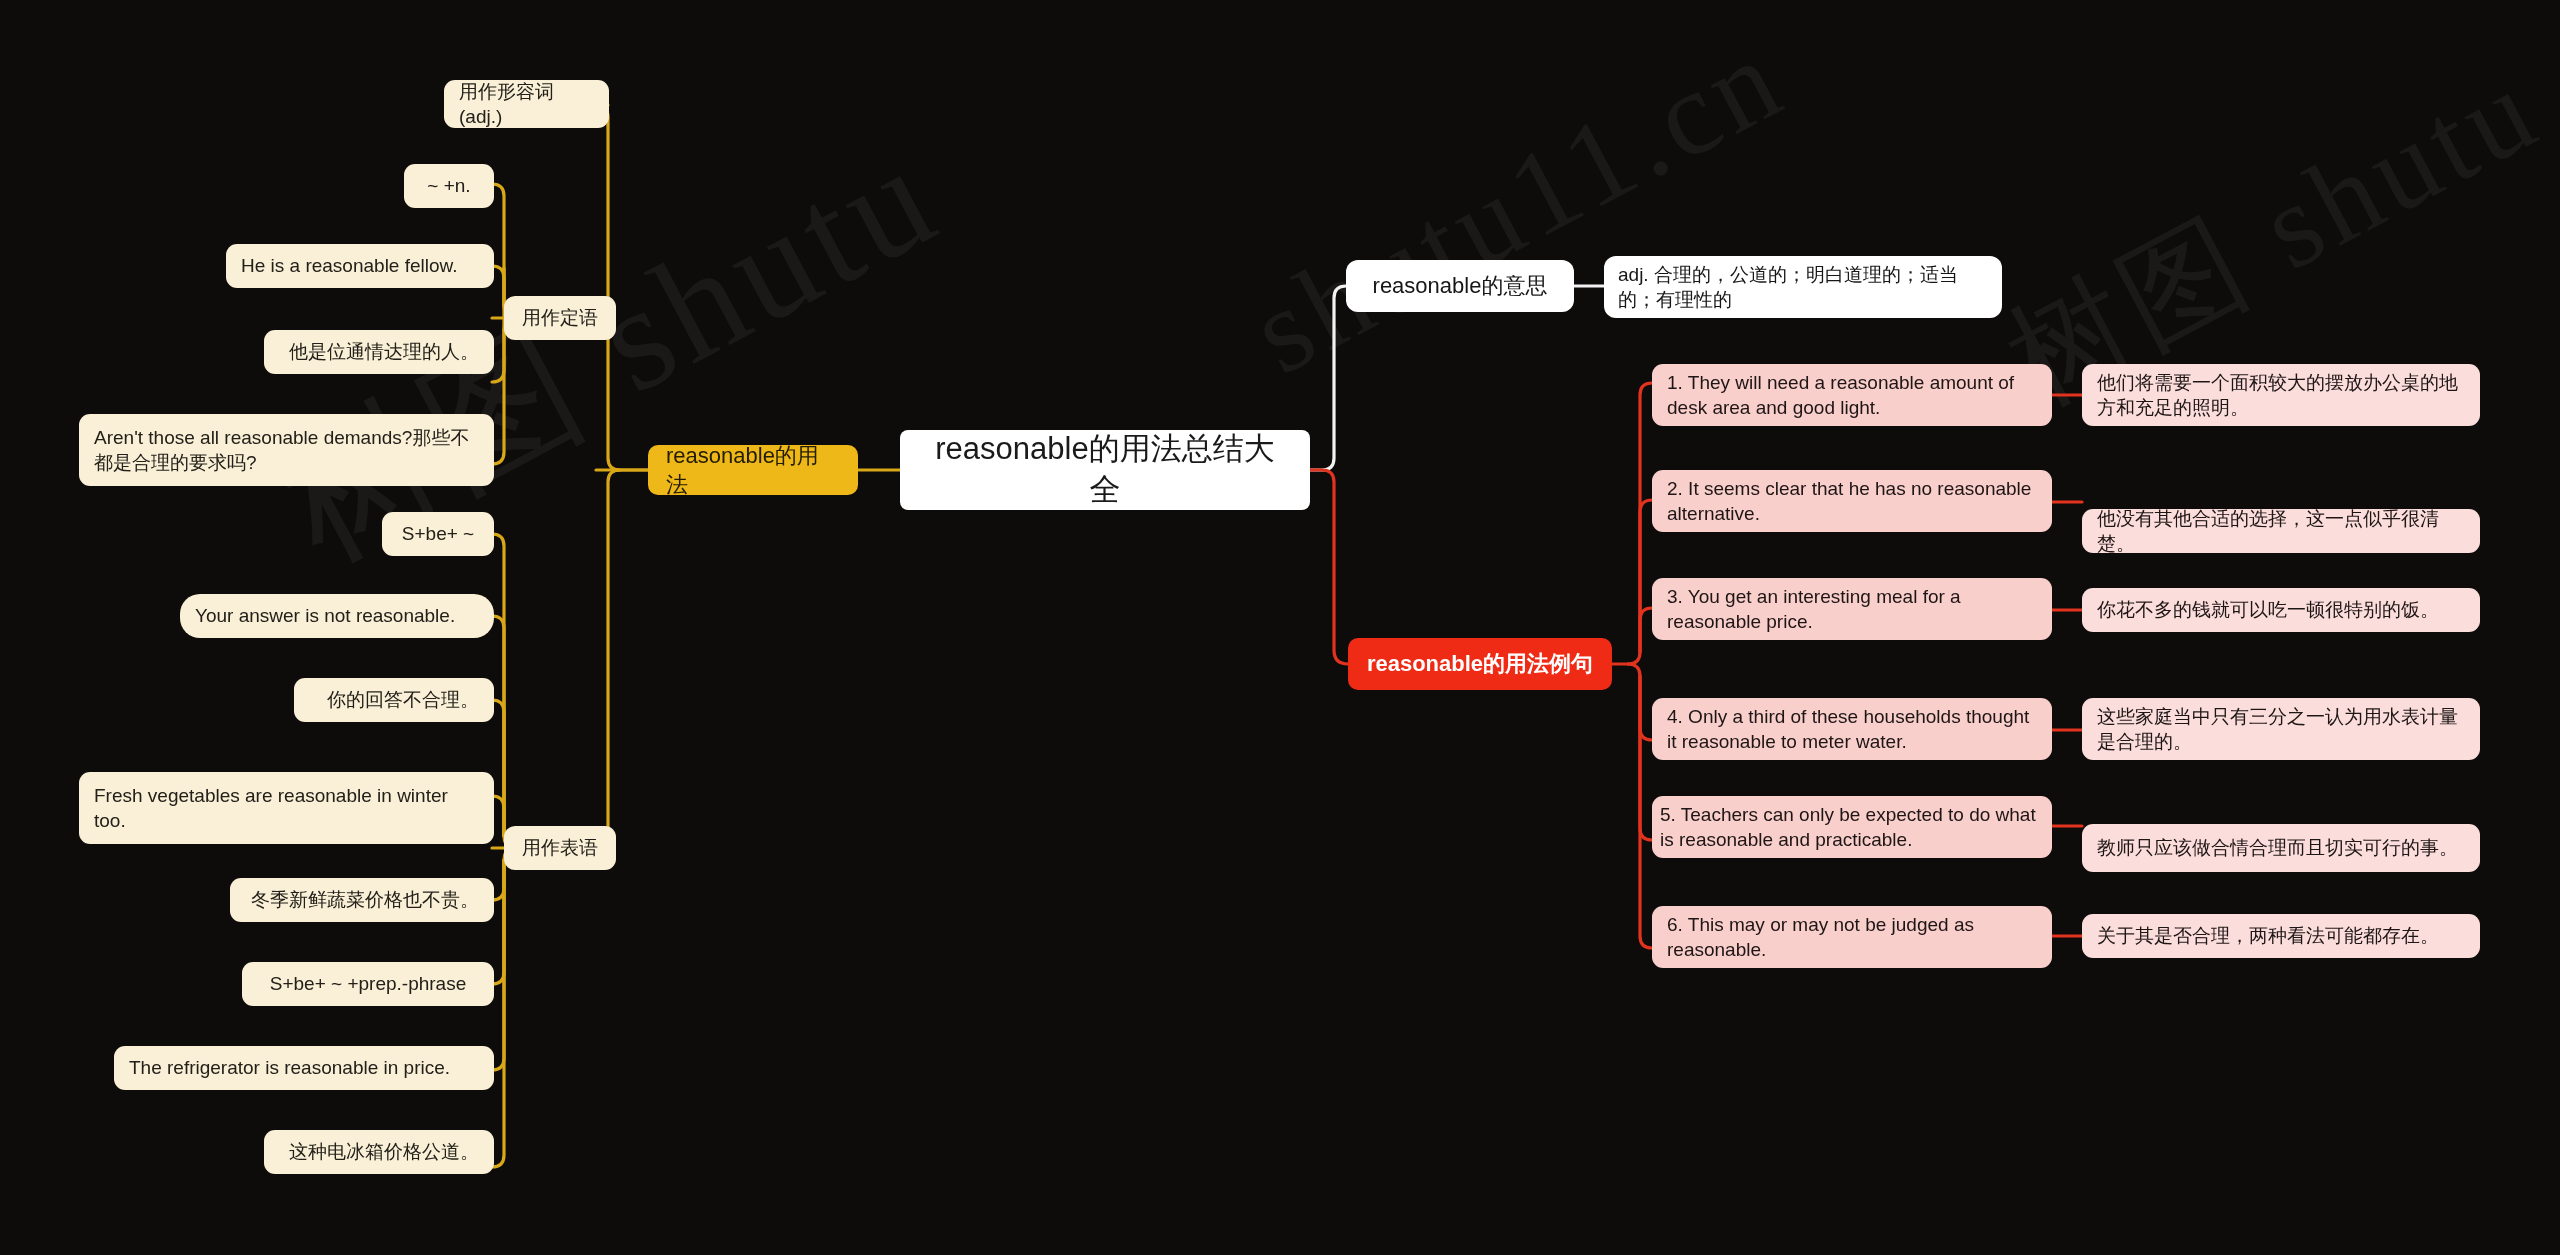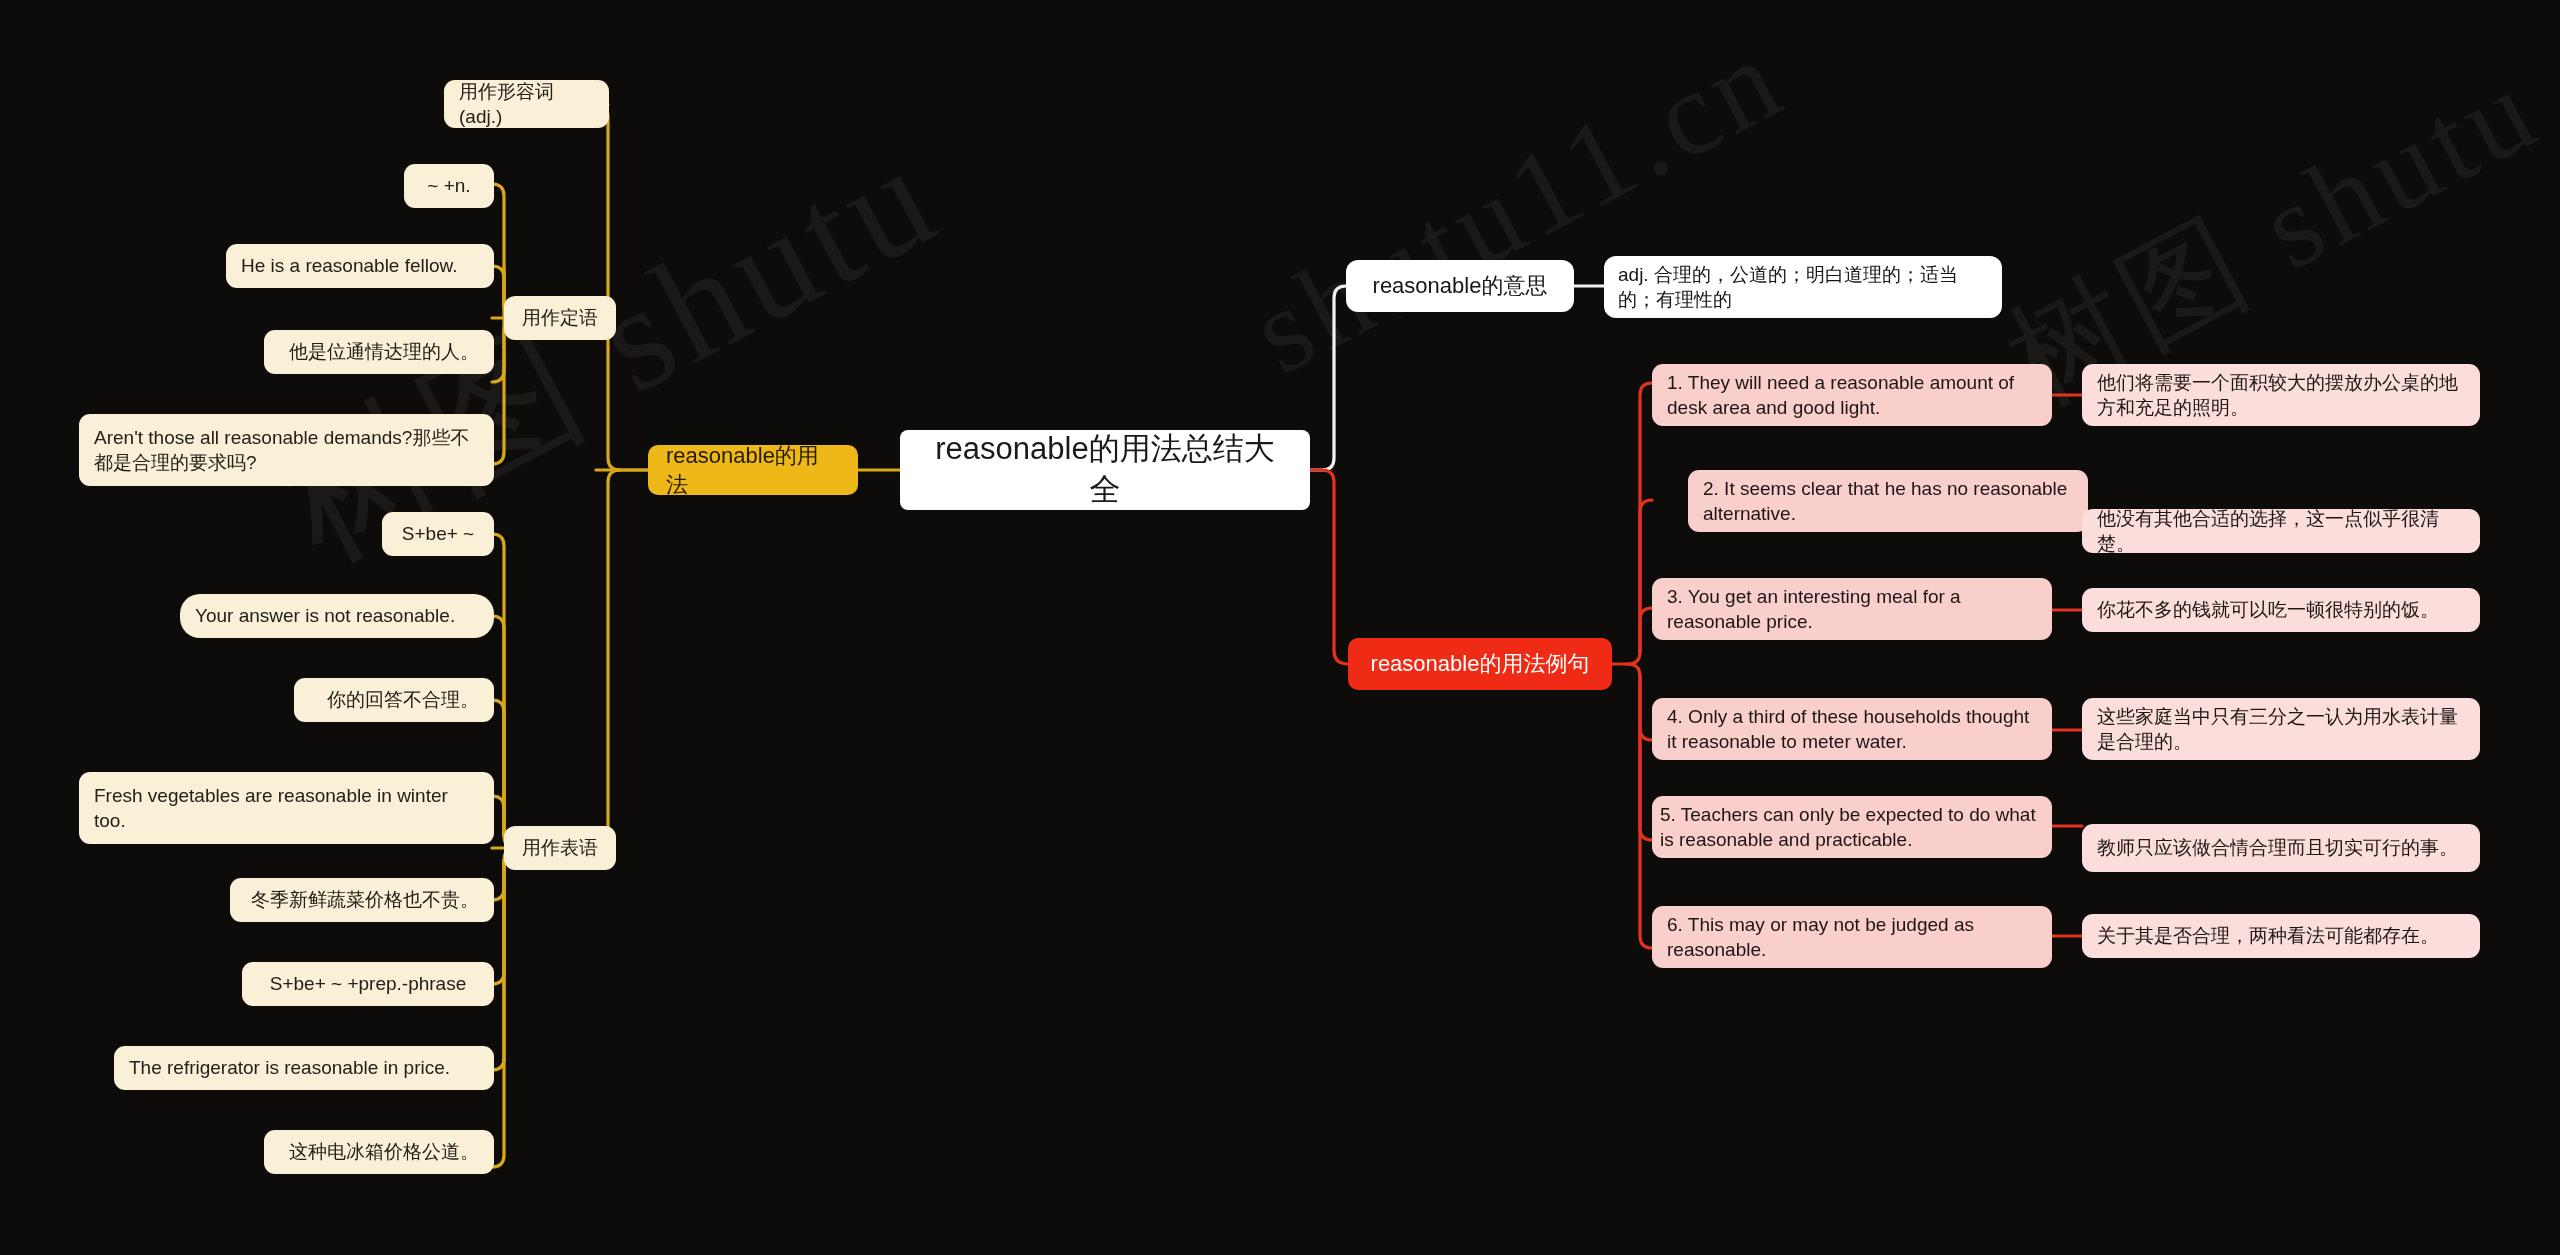--- a/index.html
+++ b/index.html
@@ -33,21 +33,21 @@
   .n-cream{
     background:#faf0d7;color:#23201a;
     font-size:19px;padding:9px 15px;border-radius:11px;
   }
   .n-white{
     background:#ffffff;color:#161616;
     font-size:22px;padding:11px 17px;border-radius:12px;
   }
   .n-red{
     background:#ef2b16;color:#ffffff;
-    font-size:22px;padding:10px 17px;border-radius:10px;
+    font-size:22px;padding:10px 17px;border-radius:10px;font-weight:bold;
   }
   .n-pinkdark{
     background:#f9cfcc;color:#1e1515;
     font-size:19px;padding:10px 15px;border-radius:11px;
   }
   .n-pinklight{
     background:#fbdedb;color:#1e1515;
     font-size:19px;padding:10px 15px;border-radius:11px;
   }
   .wm{
@@ -164,21 +164,21 @@
 
   <div class="node n-white" style="left:1346px;top:260px;width:228px;height:52px;justify-content:center;">reasonable的意思</div>
 
   <div class="node n-white" style="left:1604px;top:256px;width:398px;height:62px;font-size:19px;padding:8px 14px;">adj. 合理的，公道的；明白道理的；适当的；有理性的</div>
 
   <div class="node n-red" style="left:1348px;top:638px;width:264px;height:52px;justify-content:center;">reasonable的用法例句</div>
 
   <div class="node n-pinkdark" style="left:1652px;top:364px;width:400px;height:62px;">1. They will need a reasonable amount of desk area and good light.</div>
   <div class="node n-pinklight" style="left:2082px;top:364px;width:398px;height:62px;">他们将需要一个面积较大的摆放办公桌的地方和充足的照明。</div>
 
-  <div class="node n-pinkdark" style="left:1652px;top:470px;width:400px;height:62px;margin-left:36px;">2. It seems clear that he has no reasonable alternative.</div>
+  <div class="node n-pinkdark" style="left:1652px;top:470px;width:400px;height:62px;">2. It seems clear that he has no reasonable alternative.</div>
   <div class="node n-pinklight" style="left:2082px;top:480px;width:398px;height:44px;margin-top:29px;">他没有其他合适的选择，这一点似乎很清楚。</div>
 
   <div class="node n-pinkdark" style="left:1652px;top:578px;width:400px;height:62px;">3. You get an interesting meal for a reasonable price.</div>
   <div class="node n-pinklight" style="left:2082px;top:588px;width:398px;height:44px;">你花不多的钱就可以吃一顿很特别的饭。</div>
 
   <div class="node n-pinkdark" style="left:1652px;top:698px;width:400px;height:62px;">4. Only a third of these households thought it reasonable to meter water.</div>
   <div class="node n-pinklight" style="left:2082px;top:698px;width:398px;height:62px;">这些家庭当中只有三分之一认为用水表计量是合理的。</div>
 
   <div class="node n-pinkdark" style="left:1652px;top:796px;width:400px;height:62px;padding-left:8px;">5. Teachers can only be expected to do what is reasonable and practicable.</div>
   <div class="node n-pinklight" style="left:2082px;top:824px;width:398px;height:48px;">教师只应该做合情合理而且切实可行的事。</div>

